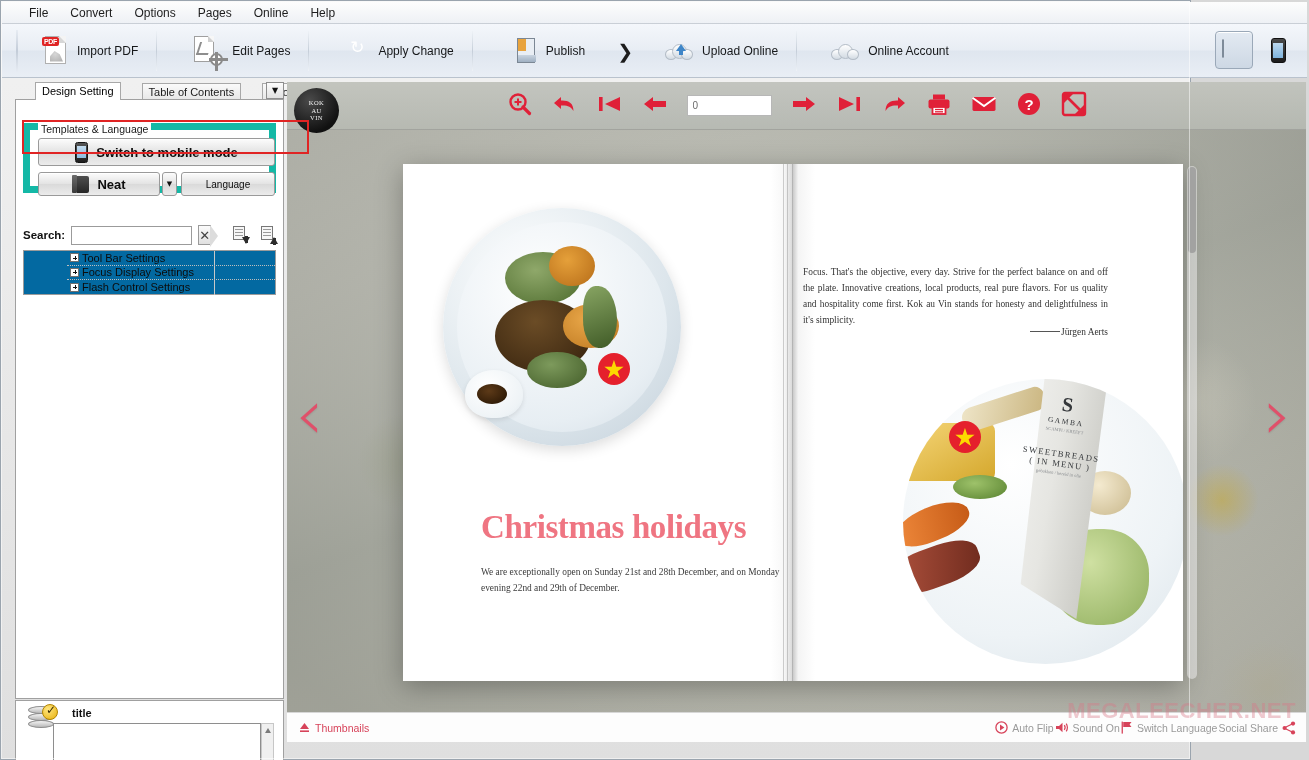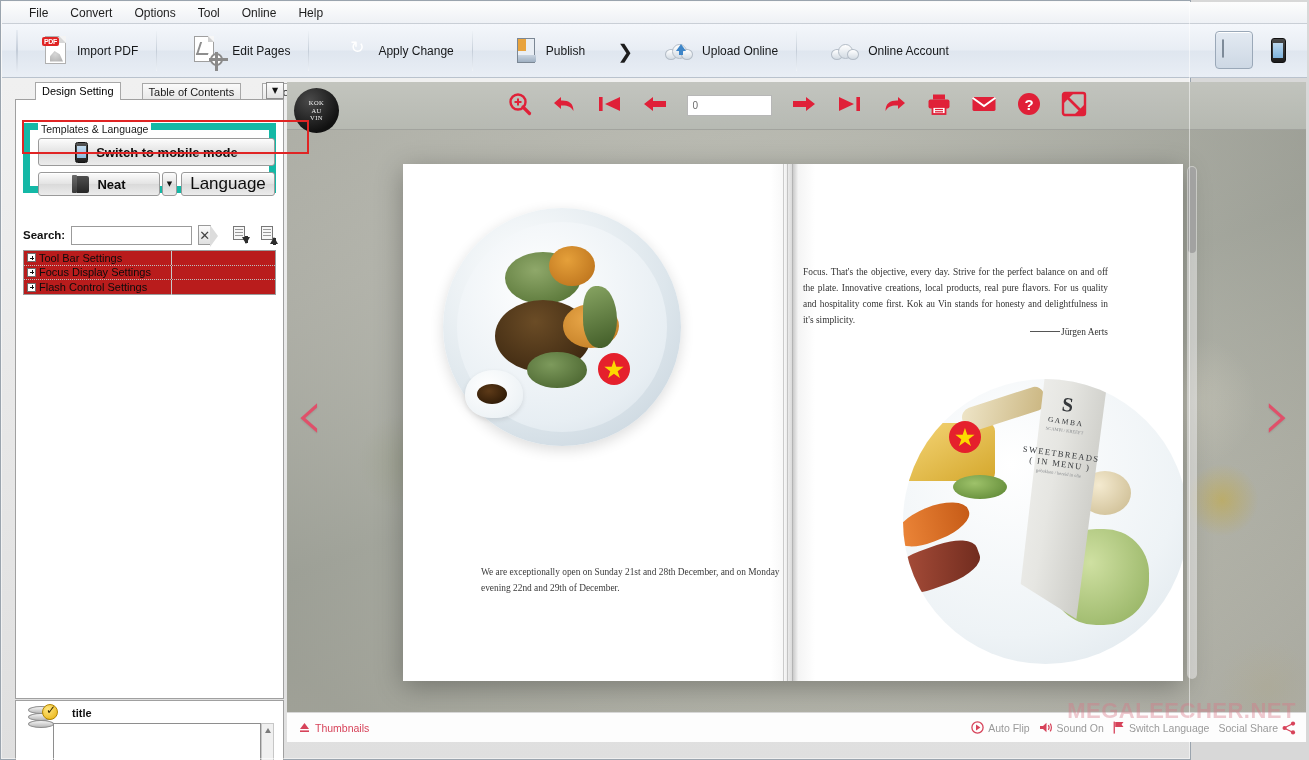--- a/index.html
+++ b/index.html
@@ -354,21 +354,21 @@
     content:"";position:absolute;left:-1.5px;top:-6px;
     width:3px;height:7px;background:#2d2d2d;
   }
   .sq-ico .ar.down::after{ top:-8px; }
   .sq-ico .ar.up::after{ top:1px; }
 
   
   #tree{
     position:absolute; left:7px; top:150px;
     width:253px; height:45px;
-    border:1px solid #9b9b9b; background:#b91c1c;
+    border:1px solid #9b9b9b; background:#0369a1;padding-left:43px;
   }
   .tree-row{
     height:14.5px; display:flex; align-items:center;
     border-bottom:1px dotted #bdbdbd;
     font-size:11px; color:#0c0c0c;
   }
   .tree-row:last-child{ border-bottom:none; }
   .tree-row .cell1{
     width:148px; display:flex; align-items:center; gap:3px;
     padding-left:3px; border-right:1px solid #c8c8c8; height:100%;
@@ -632,21 +632,21 @@
     border-top:1px solid #d7d7d7;
     display:flex; align-items:center;
   }
   #thumbs-btn{
     display:flex; align-items:center; gap:5px;
     margin-left:12px; cursor:default;
     font-size:10.5px; color:#d7435a;
   }
   #pbottom-right{
     margin-left:auto; margin-right:10px;
-    display:flex; align-items:center; gap:9px;
+    display:flex; align-items:center; gap:1px;
     font-size:10.5px; color:#9a9a9a;justify-content:space-between;
   }
   .pb-item{ display:flex; align-items:center; gap:4px; cursor:default; }
   #watermark{
     position:absolute; right:10px; bottom:18px;
     font-size:22px; font-weight:bold; letter-spacing:.5px;
     color:rgba(214,120,135,.40);
     font-family:"Liberation Sans",sans-serif;
     pointer-events:none; white-space:nowrap;
   }
@@ -660,21 +660,21 @@
 </style>
 </head>
 <body>
 
 <div id="app">
 
   <div id="menubar">
     <div class="menu-item">File</div>
     <div class="menu-item">Convert</div>
     <div class="menu-item">Options</div>
-    <div class="menu-item">Tool</div>
+    <div class="menu-item">Pages</div>
     <div class="menu-item">Online</div>
     <div class="menu-item">Help</div>
   </div>
 
   <div id="ribbon">
 
     <div class="rb-btn" style="margin-left:22px;">
       <span class="ico ico-pdf">
         <span class="pdf-page"></span>
           <span class="pdf-swirl"></span>
@@ -770,21 +770,21 @@
           <span class="btn-txt">Switch to mobile mode</span>
         </div>
 
         <div class="big-btn" style="left:8px; top:42px; width:122px; height:24px;">
           <span class="book-ico"></span>
           <span class="btn-txt">Neat</span>
         </div>
         <div class="split-arrow" style="left:132px; top:42px; width:15px; height:24px;">▼</div>
 
         <div class="big-btn" style="left:151px; top:42px; width:94px; height:24px;">
-          <span class="btn-txt" style="font-weight:normal;font-size:17px;">Language</span>
+          <span class="btn-txt" style="font-weight:normal;font-size:10px;">Language</span>
         </div>
       </div>
       <div id="mobile-highlight"></div>
 
       <div id="search-row">
         <span id="search-label">Search:</span>
         <input id="search-input" type="text" value="" placeholder="" style="">
         <span class="clear-btn">✕</span>
         <span class="sq-ico" style="margin-left:16px;">
           <span class="pg"></span>
@@ -945,20 +945,21 @@
           <span class="food-blob" style="left:106px; top:38px; width:46px; height:40px; background:radial-gradient(ellipse at 40% 35%,#e5a03a,#b66c18);"></span>
           <span class="food-blob" style="left:52px; top:92px; width:96px; height:72px; background:radial-gradient(ellipse at 42% 30%,#6b4c26,#33200c);"></span>
           <span class="food-blob" style="left:120px; top:96px; width:56px; height:44px; background:radial-gradient(ellipse at 40% 35%,#e8a648,#bd7820);"></span>
           <span class="food-blob" style="left:84px; top:144px; width:60px; height:36px; background:radial-gradient(ellipse at 40% 35%,#7d9a5c,#425c28);"></span>
           <span class="food-blob" style="left:140px; top:78px; width:34px; height:62px; background:linear-gradient(160deg,#88a563,#3f5a26);border-radius:40% 60% 50% 50%;"></span>
           <span id="sauce"></span>
           <span id="badge-1">
             <span class="star">★</span>
           </span>
         </div>
+        <div id="xmas-title">Christmas holidays</div>
         <div id="xmas-body">We are exceptionally open on Sunday 21st and 28th December, and on Monday evening 22nd and 29th of December.</div>
       </div>
 
       <div class="page" id="page-right">
         <div id="quote">Focus. That's the objective, every day. Strive for the perfect balance on and off the plate. Innovative creations, local products, real pure flavors. For us quality and hospitality come first. Kok au Vin stands for honesty and delightfulness in it's simplicity.</div>
         <div id="quote-author">
           <span class="rule"></span><span>Jürgen Aerts</span>
         </div>
 
         <div id="plate-2">

